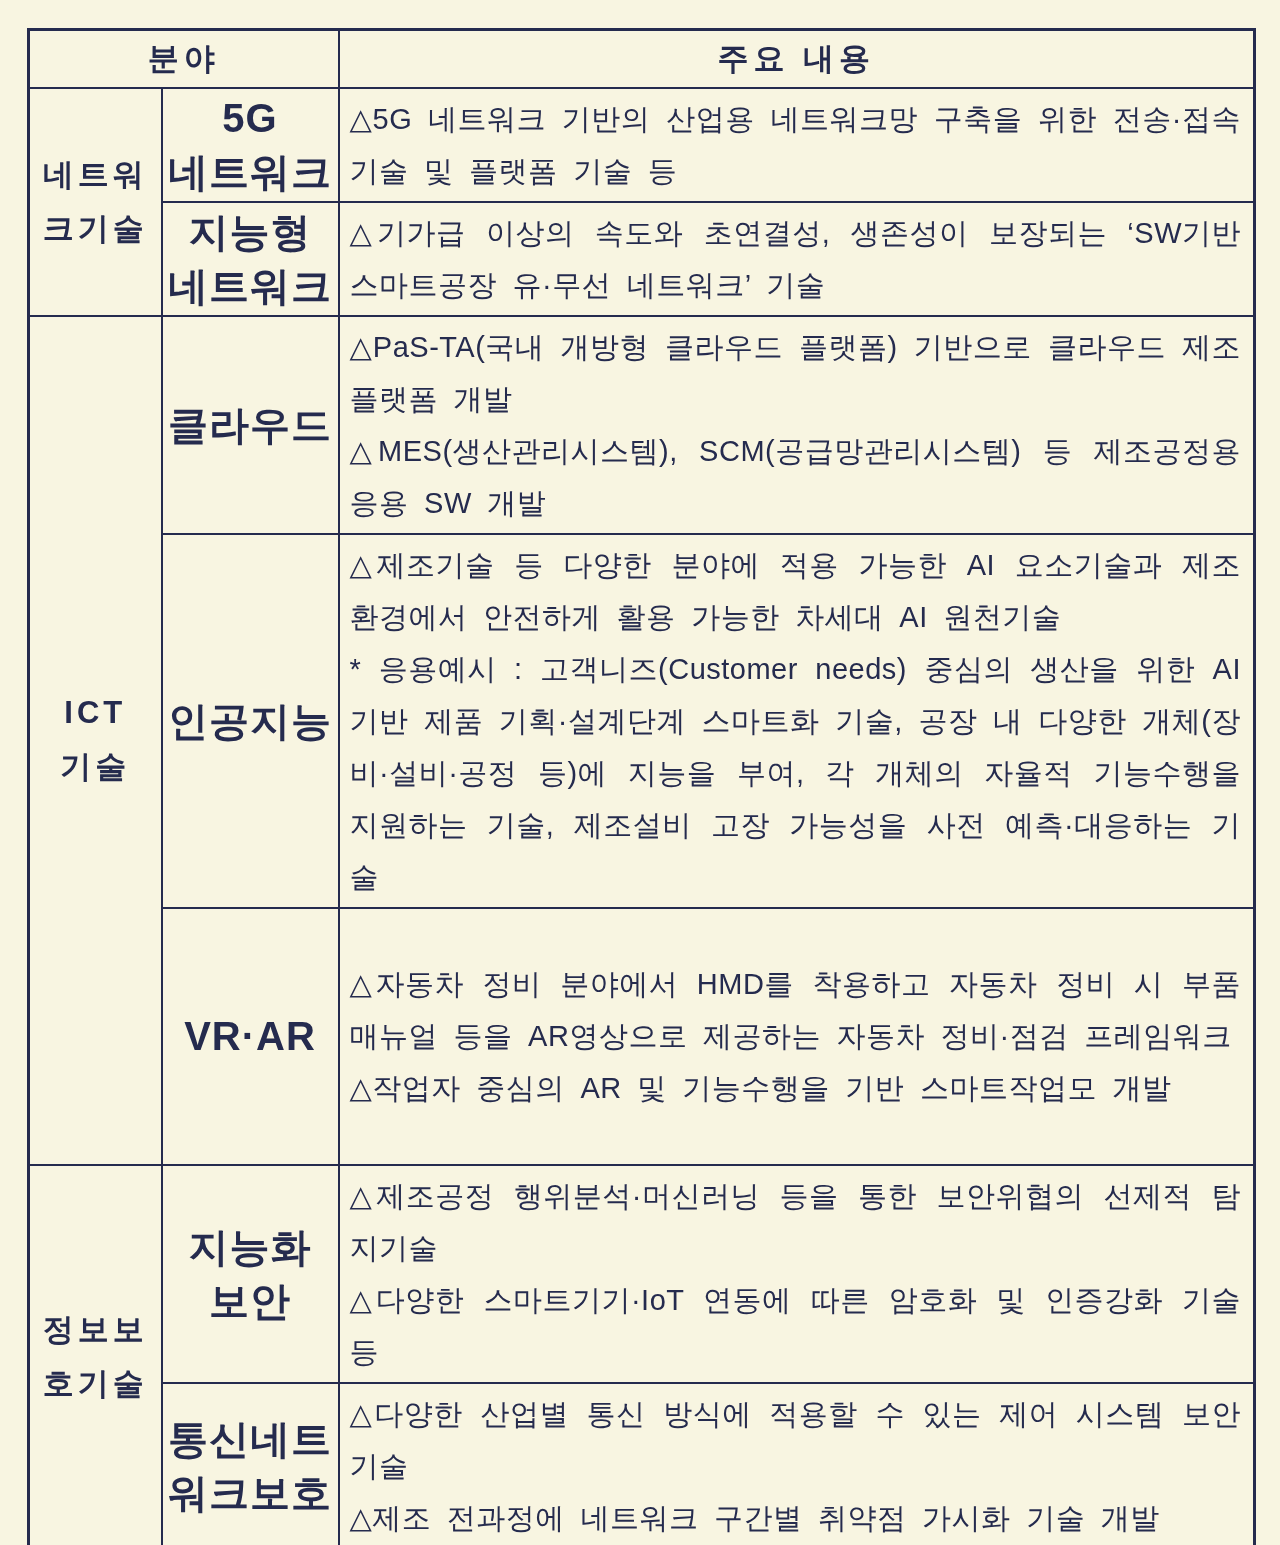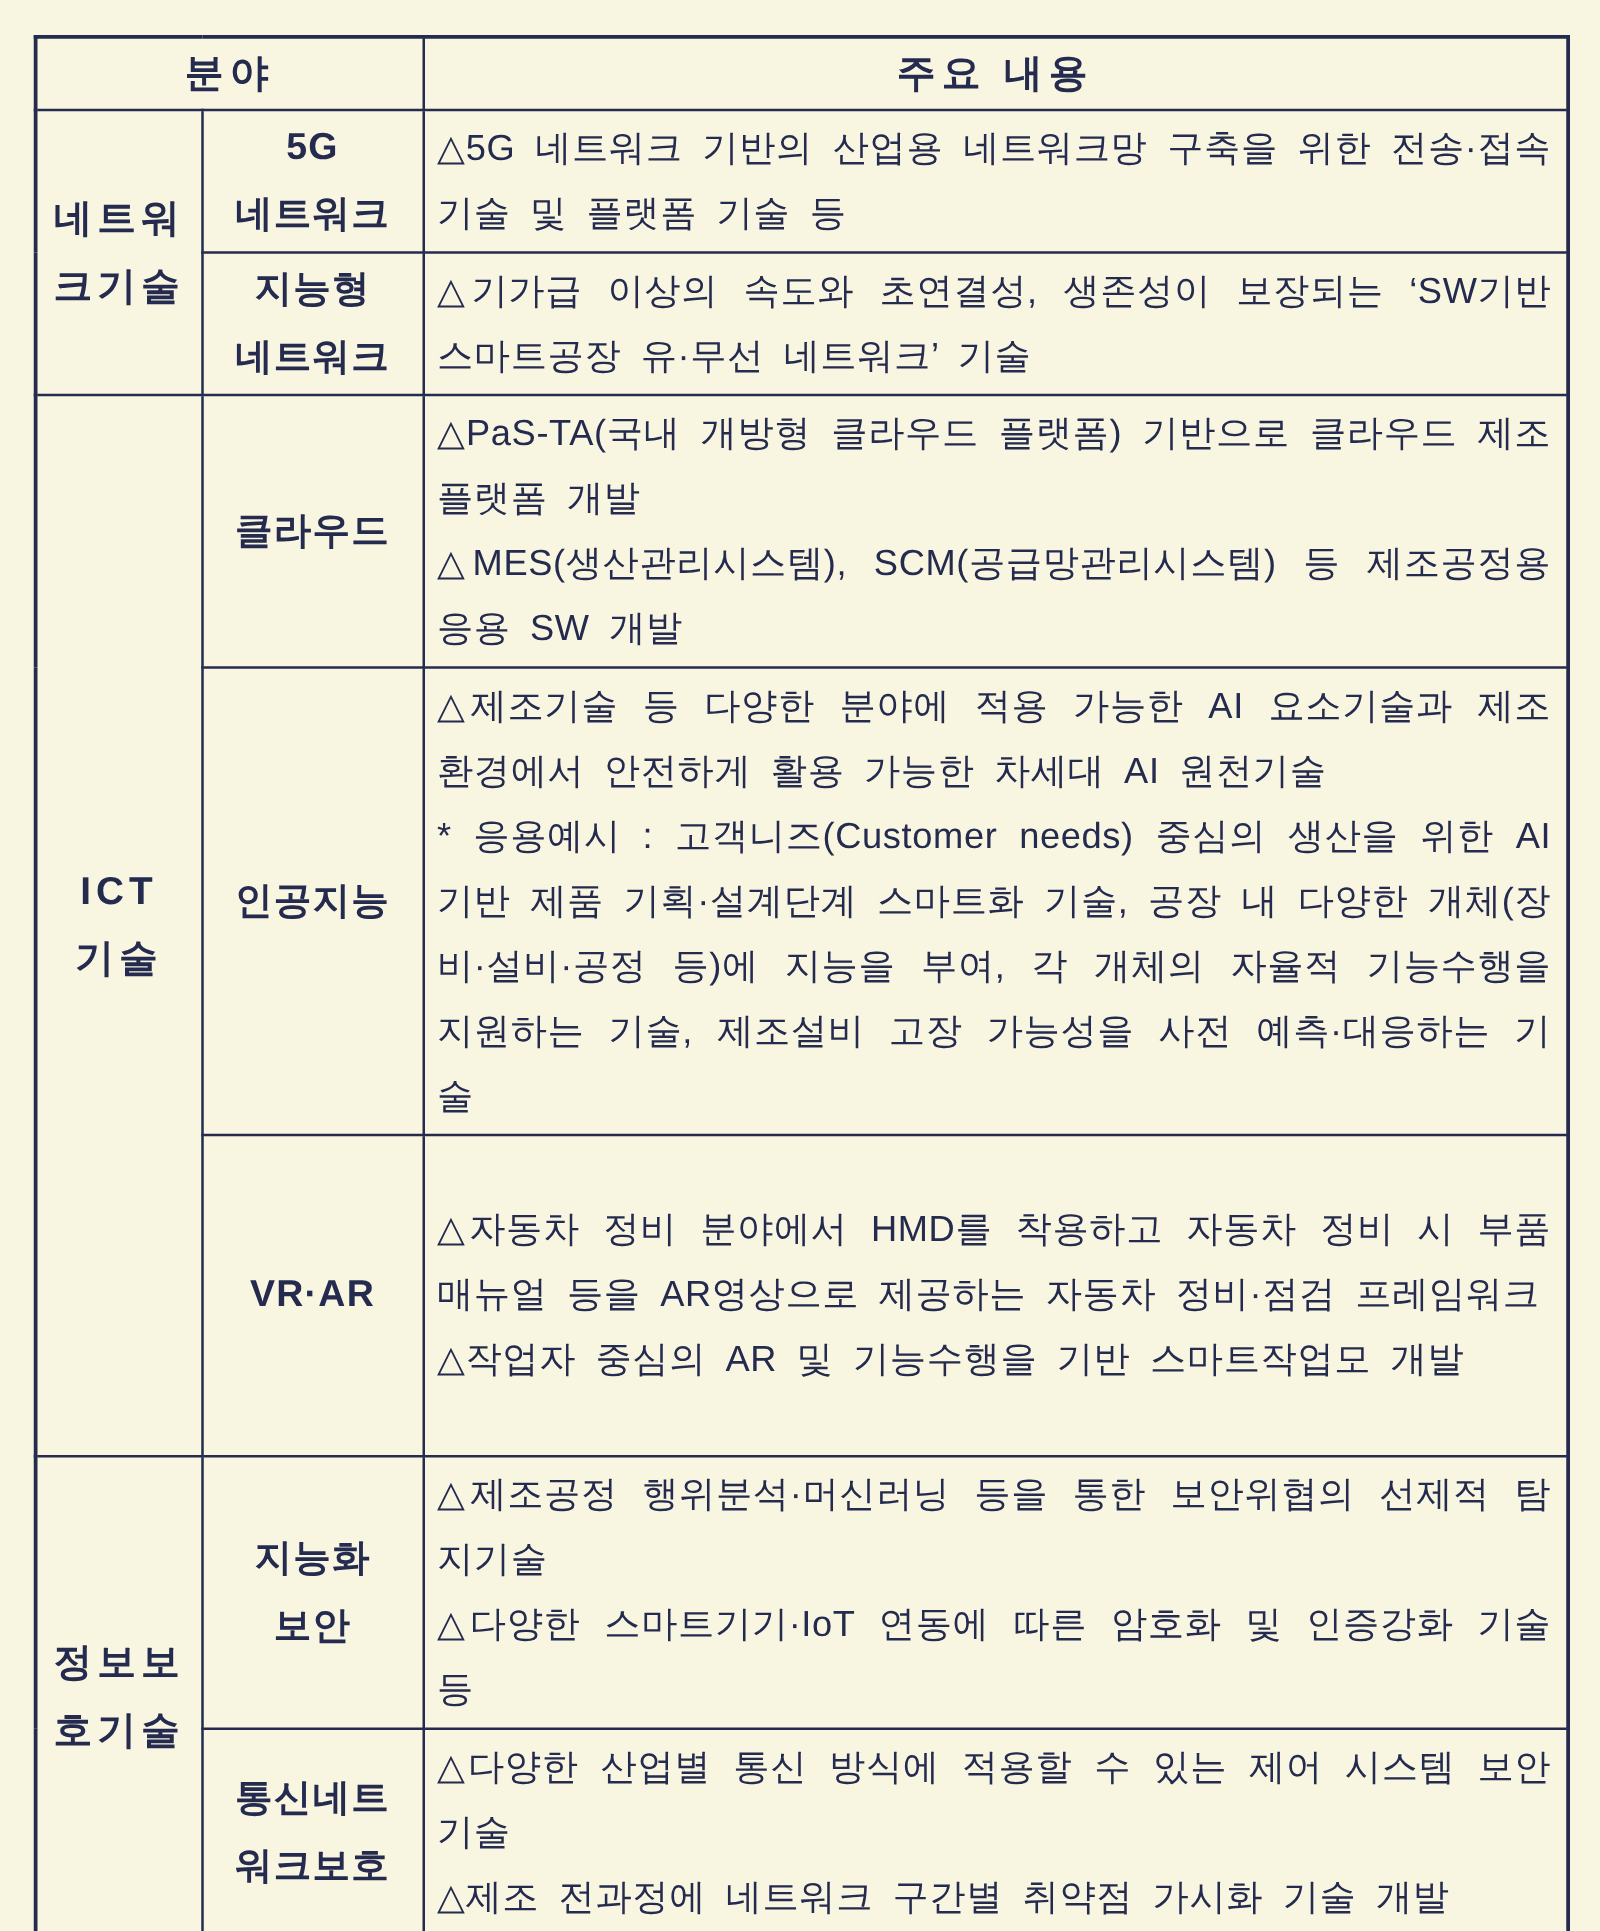--- a/index.html
+++ b/index.html
@@ -44,21 +44,21 @@
     text-align: center;
     font-size: 31px;
     font-weight: 700;
     letter-spacing: 4px;
     line-height: 54px;
     white-space: pre-line;
     padding: 6px 4px;
   }
   td.sub-cell {
     text-align: center;
-    font-size: 30px;
+    font-size: 40px;
     font-weight: 700;
     letter-spacing: 1px;
     line-height: 54px;
     white-space: pre-line;
     padding: 2px 4px;
   }
   td.content-cell {
     padding: 4px 12px 4px 10px;
     font-size: 29px;
     font-weight: 400;

